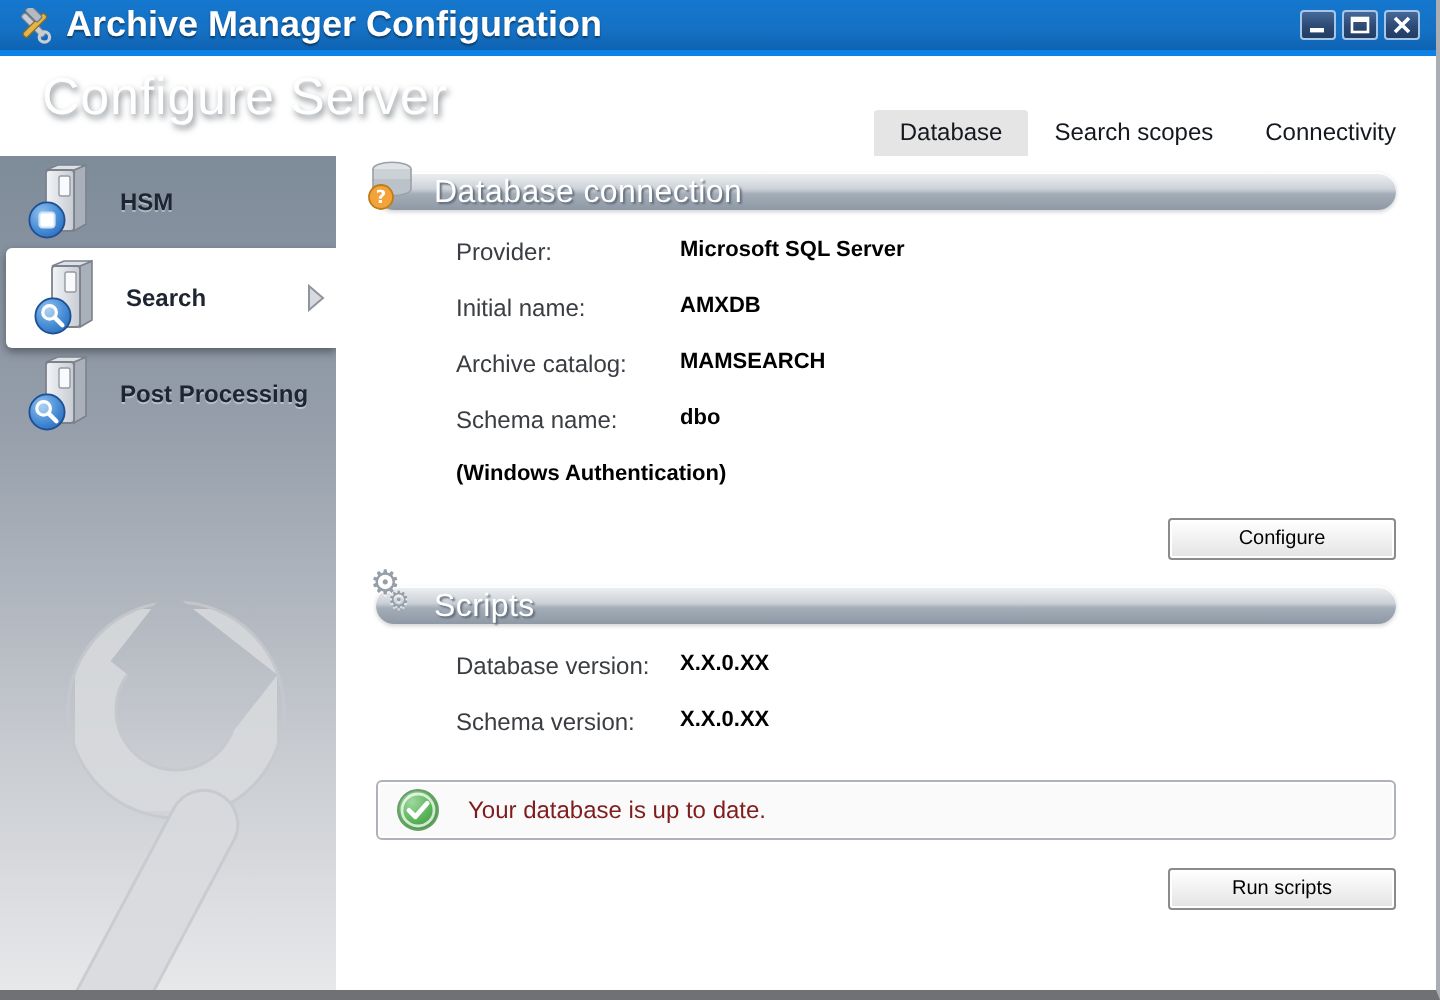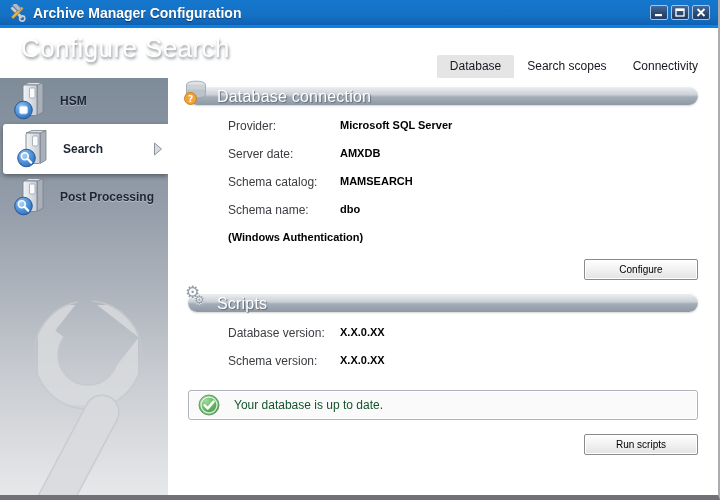--- a/index.html
+++ b/index.html
@@ -20,21 +20,21 @@
     border-right:2px solid #aaadb1;border-bottom:5px solid #6f7174;
   }
   
   .titlebar{
     flex:0 0 28px;height:28px;
     background:linear-gradient(var(--titlebar-blue) 0%, #1571c4 60%, var(--titlebar-blue-dark) 100%);
     border-bottom:3px solid var(--titlebar-accent);
     display:flex;align-items:center;padding:0 8px;
   }
   .app-icon{width:18px;height:18px;display:inline-flex;flex:0 0 18px;}
-  .win-title{flex:1;color:#fff;font-weight:bold;font-size:14px;margin-left:7px;
+  .win-title{flex:1;color:#fff;font-weight:bold;font-size:18px;margin-left:7px;
     text-shadow:0 1px 1px rgba(0,0,0,.45);white-space:nowrap;}
   .win-controls{display:flex;gap:3px;}
   .winbtn{width:18px;height:15px;padding:0;cursor:pointer;border-radius:2px;
     background:linear-gradient(#46699a 0%, #2c4a74 55%, #233d63 100%);
     border:1px solid #a6c6e8;display:flex;align-items:center;justify-content:center;}
   .winbtn svg{display:block;}
   
   .header{
     position:relative;flex:0 0 50px;
     background:linear-gradient(115deg, var(--header-dark) 0%, #8schemas 0%, #8591a0 55%, var(--header-light) 100%);
@@ -96,21 +96,21 @@
     border:1px solid #8b8b8b;border-radius:2px;cursor:pointer;
     box-shadow:inset 0 0 0 1px #fff;padding:0 10px;
   }
   .scripts-bar{margin-top:13px;}
   .status-box{
     display:flex;align-items:center;margin-top:18px;height:30px;
     border:1px solid #aeb3b9;border-radius:3px;background:#fafafa;
     box-shadow:inset 0 0 0 1px #fff;padding:0 9px;
   }
   .check-icon{width:22px;height:22px;flex:0 0 22px;margin-right:14px;}
-  .status-text{font-size:12px;color:#14532d;}
+  .status-text{font-size:12px;color:#7f1d1d;}
 </style>
 </head>
 <body>
 
 <div class="window">
 
   <div class="titlebar">
     <span class="app-icon">
       <svg width="18" height="18" viewBox="0 0 18 18">
         <rect x="7.6" y="1" width="3" height="15" rx="1.2" fill="#c9ced5" stroke="#7e848d" stroke-width=".6" transform="rotate(-45 9 9)"></rect>
@@ -142,21 +142,21 @@
 
   <div class="header">
     <svg class="header-watermark" width="190" height="64" viewBox="0 0 190 64">
       <g fill="none" stroke="rgba(255,255,255,.38)" stroke-width="3">
         <rect x="18" y="6" width="78" height="86" rx="8" transform="rotate(18 57 49)" fill="rgba(255,255,255,.10)"></rect>
         <circle cx="128" cy="22" r="17"></circle>
         <path d="M136 36 L168 74" stroke-width="12" stroke-linecap="round"></path>
         <path d="M118 10 L138 12" stroke="rgba(255,255,255,.0)"></path>
       </g>
     </svg>
-    <h1 class="page-title">Configure Search</h1>
+    <h1 class="page-title">Configure Server</h1>
     <div class="tabs">
       <div class="tab active">Database</div>
       <div class="tab">Search scopes</div>
       <div class="tab">Connectivity</div>
     </div>
   </div>
 
   <div class="main">
 
     <div class="sidebar">
@@ -272,25 +272,25 @@
         </span>
         <span class="sec-title">Database connection</span>
       </div>
 
       <div class="fields">
         <div class="field-row">
           <span class="f-label">Provider:</span>
           <span class="f-value">Microsoft SQL Server</span>
         </div>
         <div class="field-row">
-          <span class="f-label">Server date:</span>
+          <span class="f-label">Initial name:</span>
           <span class="f-value">AMXDB</span>
         </div>
         <div class="field-row">
-          <span class="f-label">Schema catalog:</span>
+          <span class="f-label">Archive catalog:</span>
           <span class="f-value">MAMSEARCH</span>
         </div>
         <div class="field-row">
           <span class="f-label">Schema name:</span>
           <span class="f-value">dbo</span>
         </div>
         <div class="field-row">
           <span class="f-value">(Windows Authentication)</span>
         </div>
       </div>

